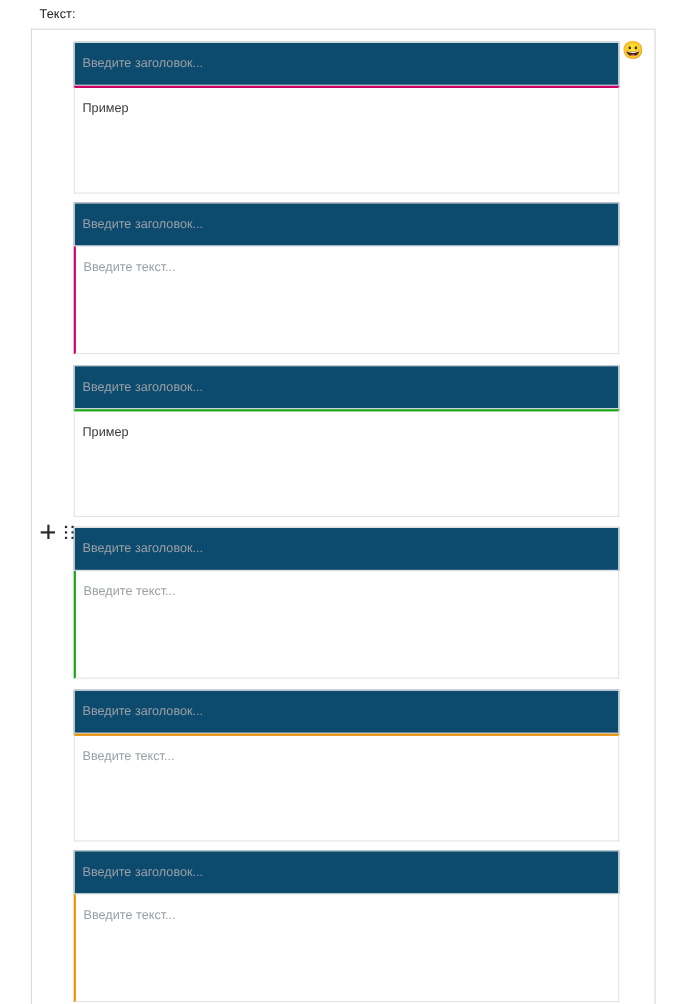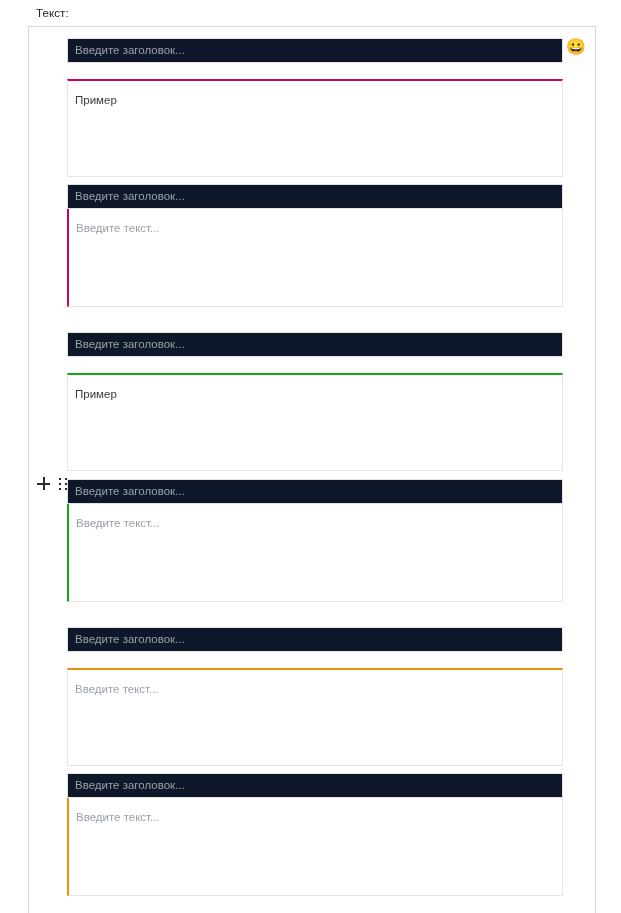--- a/index.html
+++ b/index.html
@@ -52,23 +52,23 @@
   }
 
   .block {
     position: absolute;
     left: 38px;
     width: 496px;
   }
 
   .block-title {
     position: relative;
-    height: 25px;
+    height: 40px;
     border: 1px solid #e3e3e3;
-    background: #0f172a;
+    background: #0c4a6e;
     display: flex;
     align-items: center;
     padding: 0 0 0 7px;
   }
   .block-title .ph {
     font-size: 11.5px;
     color: #9aa0a6;
     line-height: 13px;
     user-select: none;
   }
@@ -90,21 +90,20 @@
   }
   .block-body .val {
     font-size: 11.5px;
     color: #3b3b3b;
     line-height: 14px;
   }
 
   
   .acc-top .block-body {
     border-top: 2px solid var(--acc);
-    margin-top: 16px;
   }
   .acc-left .block-body {
     border-left: 2px solid var(--acc);
   }
 
   
   .gutter-controls {
     position: absolute;
     display: flex;
     align-items: center;

